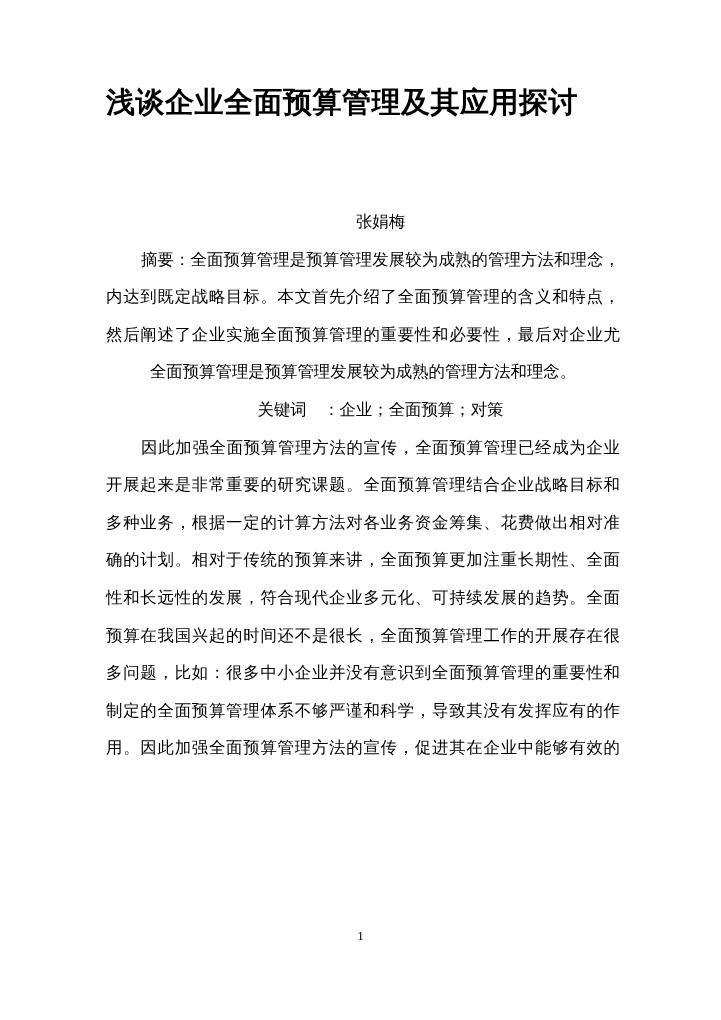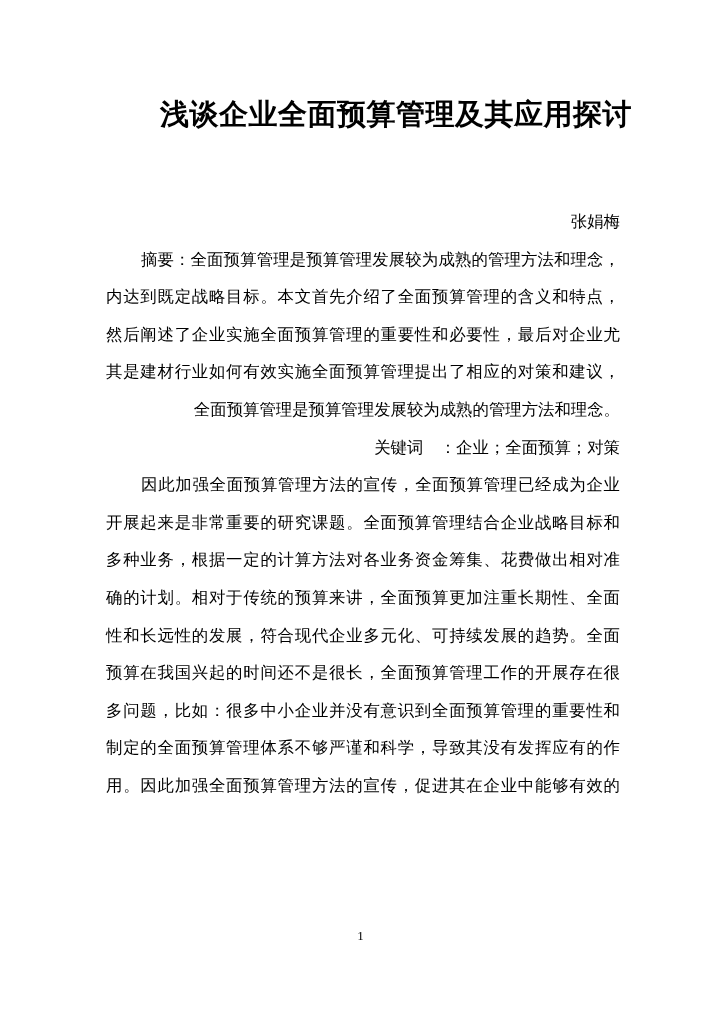--- a/index.html
+++ b/index.html
@@ -14,37 +14,37 @@
     background: #ffffff;
     color: #000000;
     font-family: "Liberation Serif", "DejaVu Serif", serif;
     overflow: hidden;
   }
   .doc-title {
     position: absolute;
     top: 82px;
     left: 106px;
     width: 514px;
-    margin: 12px;
-    text-align: right;
+    margin: 0;
+    text-align: left;
     font-size: 29px;
     line-height: 40px;
     font-weight: bold;
     letter-spacing: 0.5px;
   }
   .content {
     position: absolute;
     top: 203px;
     left: 106px;
     width: 514px;
     font-size: 16.4px;
     line-height: 37.6px;
   }
   .t-line {
-    text-align: right;
+    text-align: center;
   }
   .t-line.full {
     text-align: justify;
     text-align-last: justify;
     text-justify: inter-character;
   }
   .t-line.indent {
     text-indent: 35px;
   }
   .page-number {
@@ -63,21 +63,20 @@
 <div class="page">
 
   <h1 class="doc-title">浅谈企业全面预算管理及其应用探讨</h1>
 
   <div class="content">
     <div class="t-line indent">张娟梅</div>
 
     <div class="t-line indent full">摘要：全面预算管理是预算管理发展较为成熟的管理方法和理念，</div>
     <div class="t-line full">内达到既定战略目标。本文首先介绍了全面预算管理的含义和特点，</div>
     <div class="t-line full">然后阐述了企业实施全面预算管理的重要性和必要性，最后对企业尤</div>
-    <div class="t-line full">其是建材行业如何有效实施全面预算管理提出了相应的对策和建议，</div>
     <div class="t-line">全面预算管理是预算管理发展较为成熟的管理方法和理念。</div>
 
     <div class="t-line indent">关键词　：企业；全面预算；对策</div>
 
     <div class="t-line indent full">因此加强全面预算管理方法的宣传，全面预算管理已经成为企业</div>
     <div class="t-line full">开展起来是非常重要的研究课题。全面预算管理结合企业战略目标和</div>
     <div class="t-line full">多种业务，根据一定的计算方法对各业务资金筹集、花费做出相对准</div>
     <div class="t-line full">确的计划。相对于传统的预算来讲，全面预算更加注重长期性、全面</div>
     <div class="t-line full">性和长远性的发展，符合现代企业多元化、可持续发展的趋势。全面</div>
     <div class="t-line full">预算在我国兴起的时间还不是很长，全面预算管理工作的开展存在很</div>

